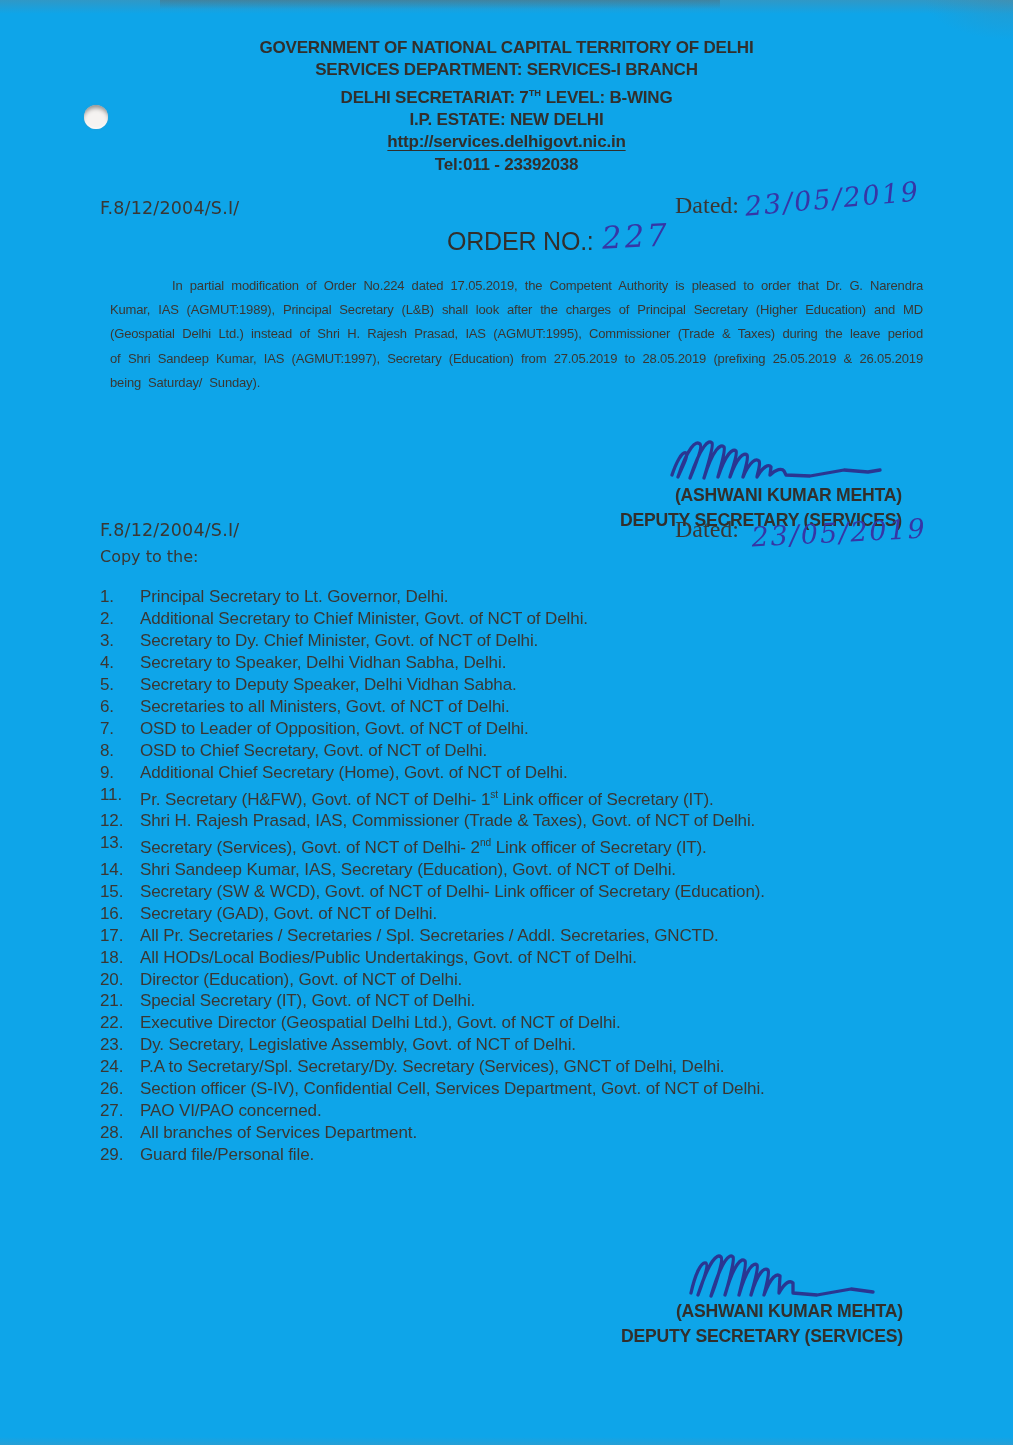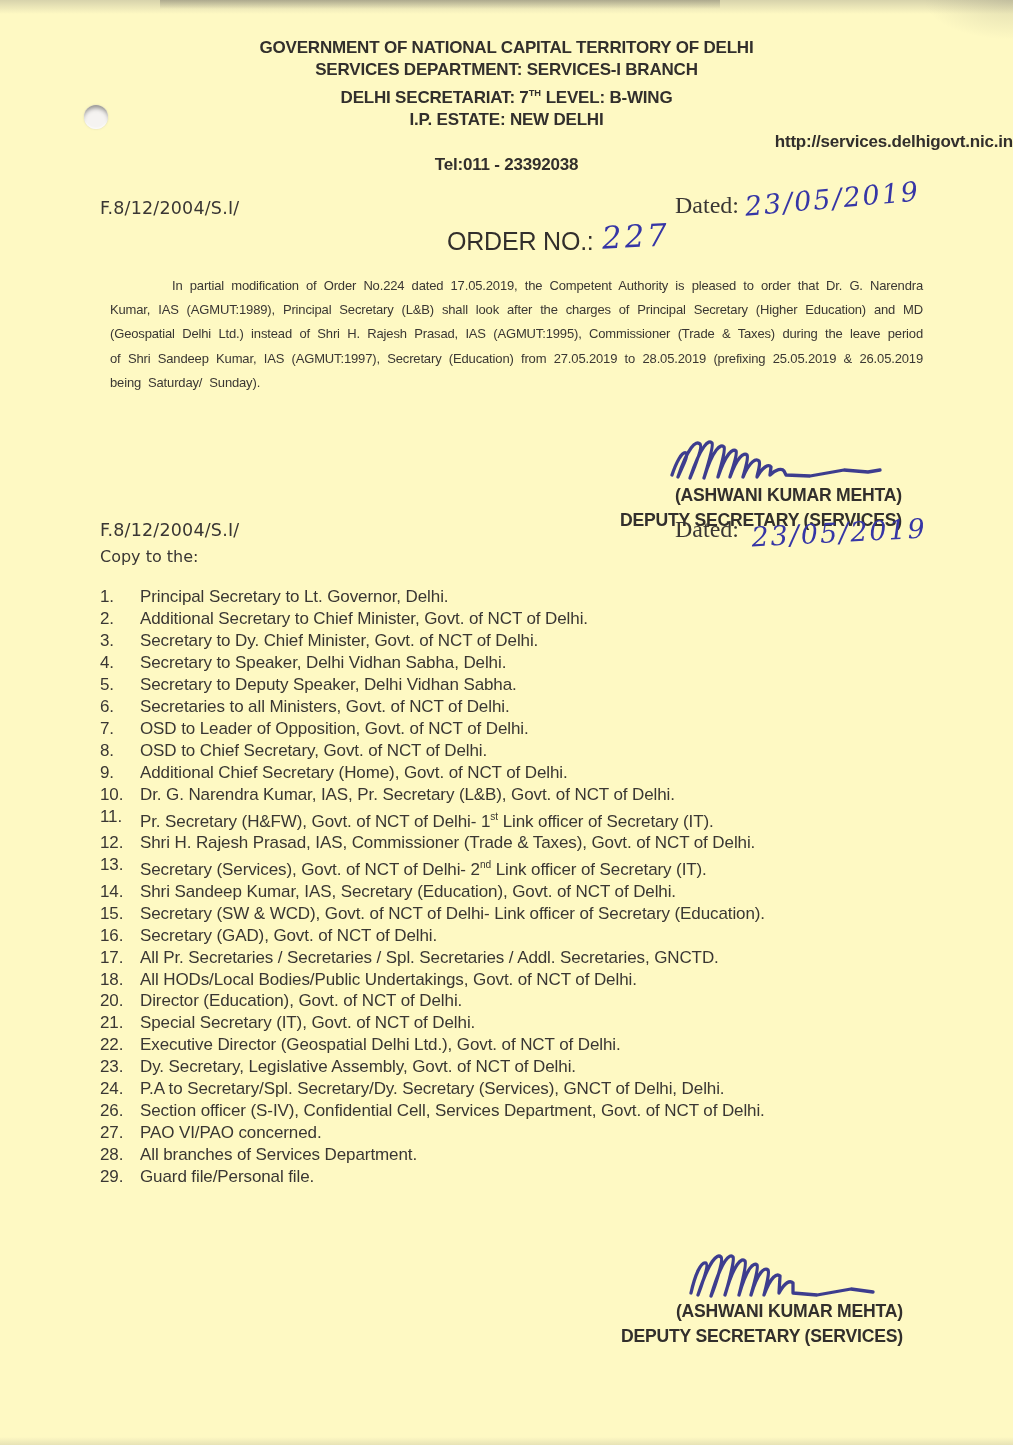--- a/index.html
+++ b/index.html
@@ -1,37 +1,37 @@
 <!DOCTYPE html>
 <html><head>
 <meta charset="utf-8">
 <style>
   html,body{margin:0;padding:0;background:#e9e7e4;}
   .page{
     position:relative;width:1013px;height:1445px;margin:0 auto;
-    background:#fef9c3;overflow:hidden;
+    background:#0ea5e9;overflow:hidden;
     font-family:"Liberation Sans",sans-serif;color:#363330;
   }
   .scan-top-shade{position:absolute;top:0;left:0;right:0;height:14px;
     background:linear-gradient(to bottom,rgba(125,122,118,0.30),rgba(125,122,118,0));}
   .scan-top-band{position:absolute;top:0;left:160px;width:560px;height:9px;
     background:linear-gradient(to bottom,rgba(95,92,88,0.35),rgba(95,92,88,0));}
   .corner-tr{position:absolute;top:0;right:0;width:90px;height:40px;
     background:radial-gradient(ellipse at top right,rgba(120,118,114,0.22),transparent 70%);}
   .scan-bottom-shade{position:absolute;bottom:0;left:0;right:0;height:8px;
     background:linear-gradient(to top,rgba(140,137,133,0.20),rgba(140,137,133,0));}
   .punch-hole{
     position:absolute;left:84px;top:105px;width:24px;height:24px;border-radius:50%;
     background:#f5f3f1;
     box-shadow:inset 0 5px 4px -2px rgba(70,68,66,0.55), inset 0 -1px 2px rgba(255,255,255,0.8), 0 0 2px rgba(150,148,145,0.35);
   }
 
   .letterhead{position:absolute;top:37px;left:0;right:0;text-align:center;
     font-weight:700;font-size:17px;line-height:22.4px;letter-spacing:-0.2px;color:#322f2c;}
-  .letterhead .url{text-underline-offset:3px;font-weight:700;text-align:right;}
+  .letterhead .url{text-decoration:underline;text-underline-offset:3px;font-weight:700;}
   sup.lh-sup{font-size:0.55em;vertical-align:super;letter-spacing:0;}
 
   .file-no{font-family:"DejaVu Sans",sans-serif;font-size:17.5px;letter-spacing:0.2px;color:#3a3734;}
   .ref-row{position:absolute;left:100px;right:100px;top:198px;height:40px;}
   .ref-row .dated-wrap{position:absolute;left:575px;top:-10px;white-space:nowrap;}
   .dated-label{font-family:"Liberation Serif",serif;font-size:24px;color:#3a3734;}
   .hand{font-family:"DejaVu Serif",serif;font-style:italic;color:#3636a6;display:inline-block;}
   .date-hand{font-size:27px;letter-spacing:2px;transform:rotate(-5deg) translateY(-5px);margin-left:2px;}
   .date-hand2{font-size:27px;letter-spacing:2px;transform:rotate(-3deg) translateY(5px);margin-left:8px;}
 
@@ -144,24 +144,20 @@
       </li>
     <li>
         <span class="num">8.</span>
         <span class="txt">OSD to Chief Secretary, Govt. of NCT of Delhi.</span>
       </li>
     <li>
         <span class="num">9.</span>
         <span class="txt">Additional Chief Secretary (Home), Govt. of NCT of Delhi.</span>
       </li>
     <li>
-        <span class="num">10.</span>
-        <span class="txt">Dr. G. Narendra Kumar, IAS, Pr. Secretary (L&amp;B), Govt. of NCT of Delhi.</span>
-      </li>
-    <li>
         <span class="num">11.</span>
         <span class="txt"><span>Pr. Secretary (H&amp;FW), Govt. of NCT of Delhi- 1</span><sup>st</sup><span> Link officer of Secretary (IT).</span></span>
       </li>
     <li>
         <span class="num">12.</span>
         <span class="txt">Shri H. Rajesh Prasad, IAS, Commissioner (Trade &amp; Taxes), Govt. of NCT of Delhi.</span>
       </li>
     <li>
         <span class="num">13.</span>
         <span class="txt"><span>Secretary (Services), Govt. of NCT of Delhi- 2</span><sup>nd</sup><span> Link officer of Secretary (IT).</span></span>

